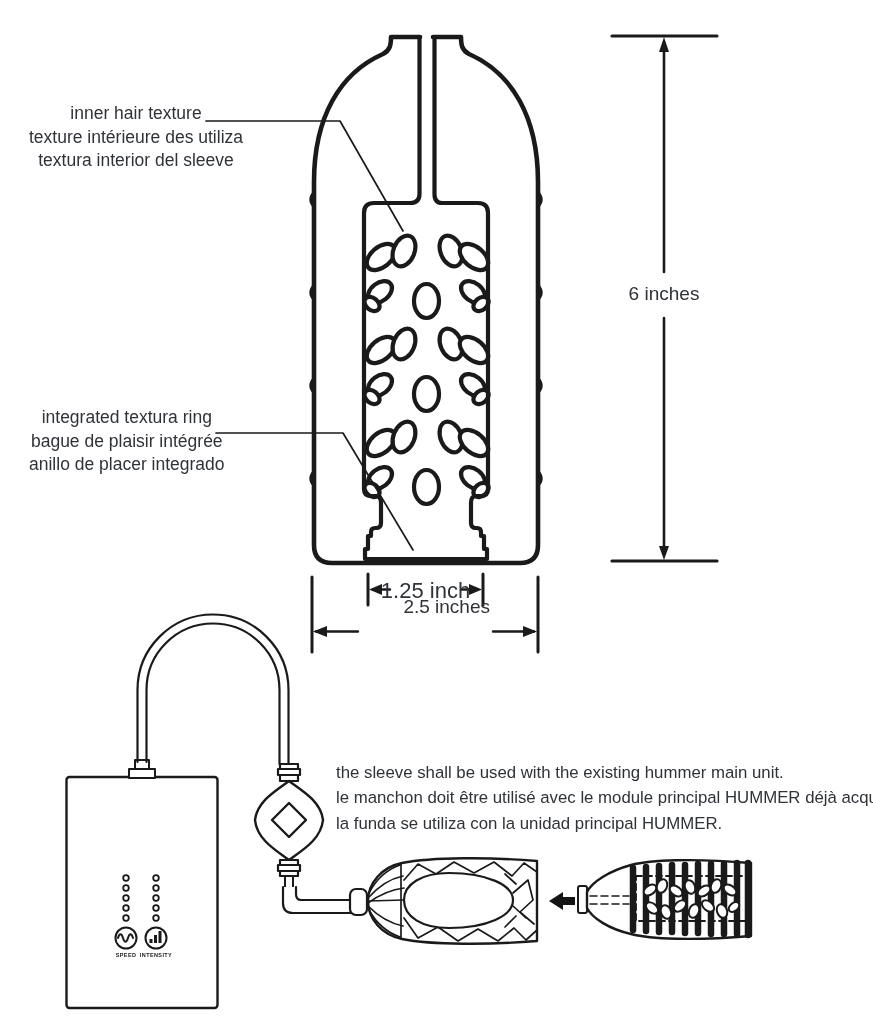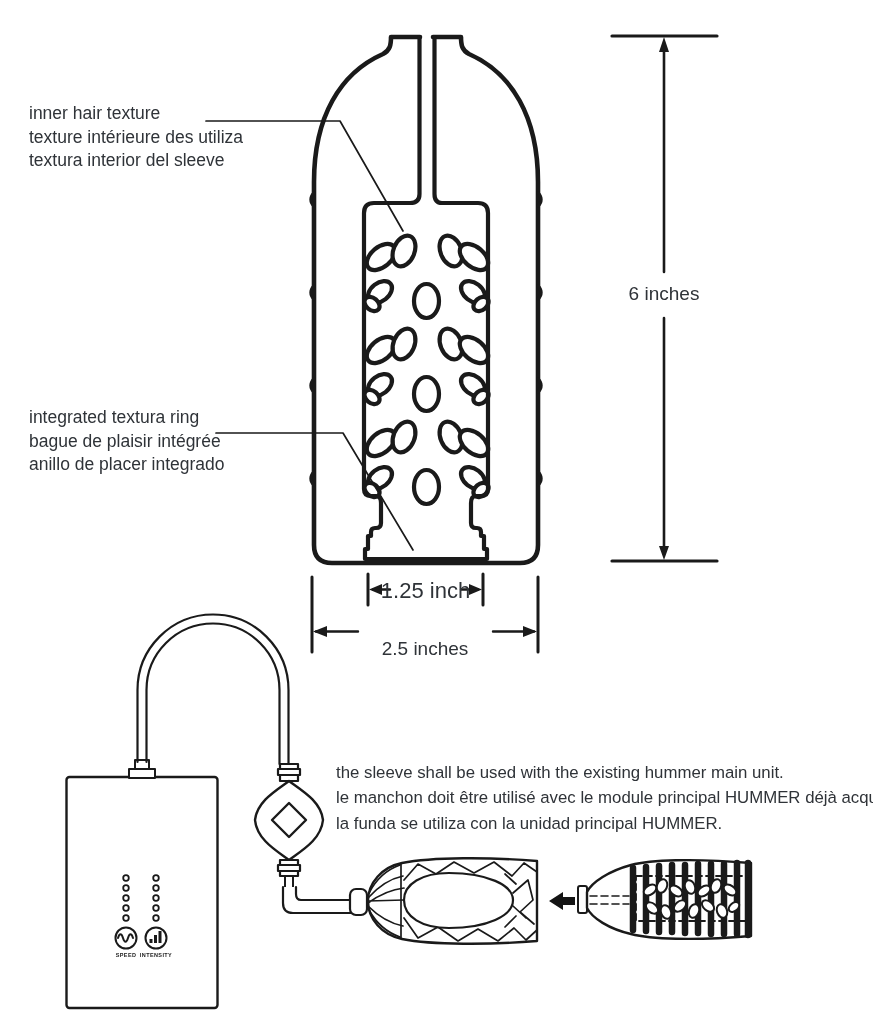--- a/index.html
+++ b/index.html
@@ -1,20 +1,20 @@
 <!DOCTYPE html>
 <html><head>
 <meta charset="utf-8">
 <style>
   html,body{margin:0;padding:0;background:#fff;}
   .stage{position:relative;width:873px;height:1024px;background:#ffffff;overflow:hidden;
          font-family:"Liberation Sans",sans-serif;}
   .stage svg{position:absolute;left:0;top:0;}
   .txt{position:absolute;color:#2f3338;}
-  .lbl{font-size:17.5px;line-height:23.5px;}
+  .lbl{font-size:17.5px;line-height:23.5px;text-align:center;}
   .dim-big{font-size:19px;}
   .dim-small{font-size:22px;}
   .center{text-align:center;}
   .instr{font-size:16.8px;line-height:25.4px;white-space:nowrap;}
   .ln{display:block;}
 </style>
 </head>
 <body>
 
 <div class="stage">
@@ -195,21 +195,21 @@
 <div class="txt lbl" style="left:29px;top:406px;">
   <span class="ln">integrated textura ring</span>
   <span class="ln">bague de plaisir intégrée</span>
   <span class="ln">anillo de placer integrado</span>
 </div>
 
 <div class="txt dim-big center" style="left:594px;top:283px;width:140px;background:#fff;">6 inches</div>
 
 <div class="txt dim-small center" style="left:365px;top:578px;width:121px;">1.25 inch</div>
 
-<div class="txt dim-big center" style="left:360px;top:638px;width:130px;">2.5 inches</div>
+<div class="txt dim-big center" style="left:360px;top:596px;width:130px;text-align:right;">2.5 inches</div>
 
 <div class="txt instr" style="left:336px;top:760px;">
   <span class="ln">the sleeve shall be used with the existing hummer main unit.</span>
   <span class="ln">le manchon doit être utilisé avec le module principal HUMMER déjà acquis.</span>
   <span class="ln">la funda se utiliza con la unidad principal HUMMER.</span>
 </div>
 
 </div>
 
 </body></html>

